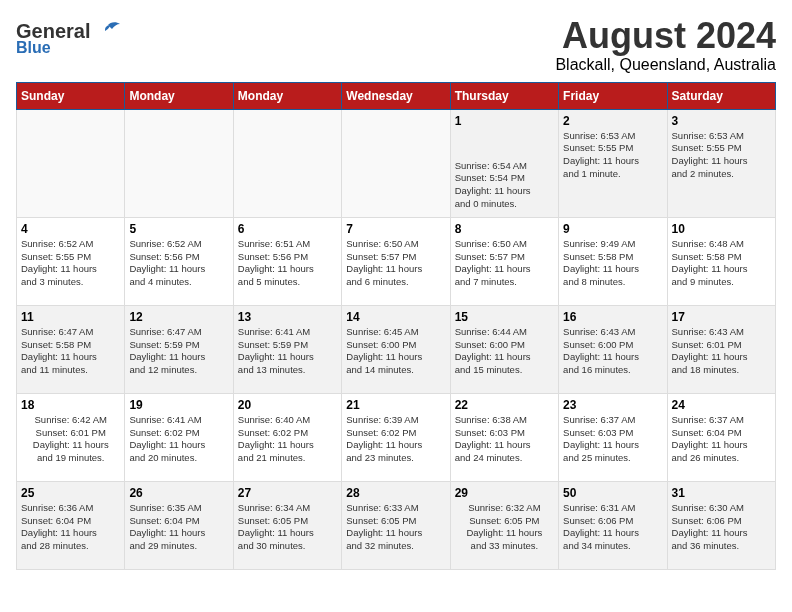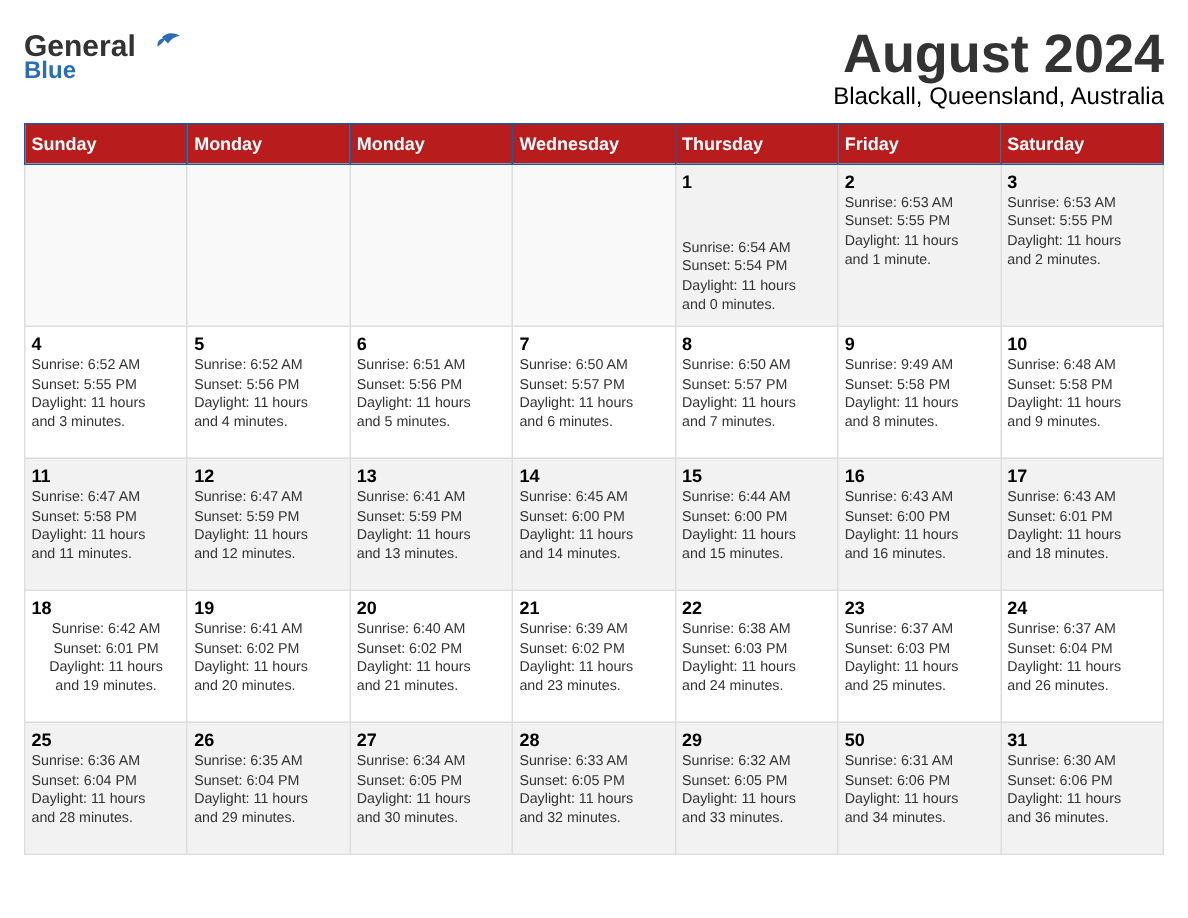--- a/index.html
+++ b/index.html
@@ -325,21 +325,21 @@
           </td>
           <td>
             <span class="day-num">28</span>
             <div class="day-info" style="white-space: pre-line;">Sunrise: 6:33 AM
 Sunset: 6:05 PM
 Daylight: 11 hours
 and 32 minutes.</div>
           </td>
           <td>
             <span class="day-num">29</span>
-            <div class="day-info" style="white-space: pre-line;">Sunrise: 6:32 AM
+            <div class="day-info" style="white-space: pre-line; text-align: center;">Sunrise: 6:32 AM
 Sunset: 6:05 PM
 Daylight: 11 hours
 and 33 minutes.</div>
           </td>
           <td>
             <span class="day-num">50</span>
             <div class="day-info" style="white-space: pre-line;">Sunrise: 6:31 AM
 Sunset: 6:06 PM
 Daylight: 11 hours
 and 34 minutes.</div>

